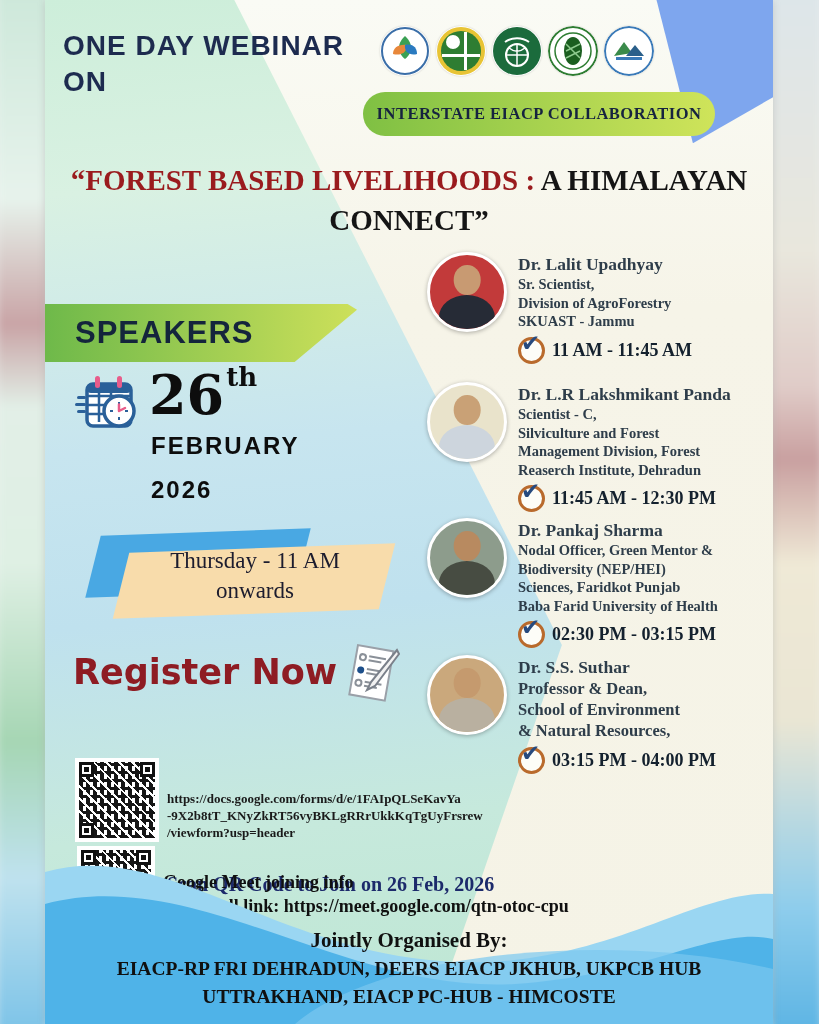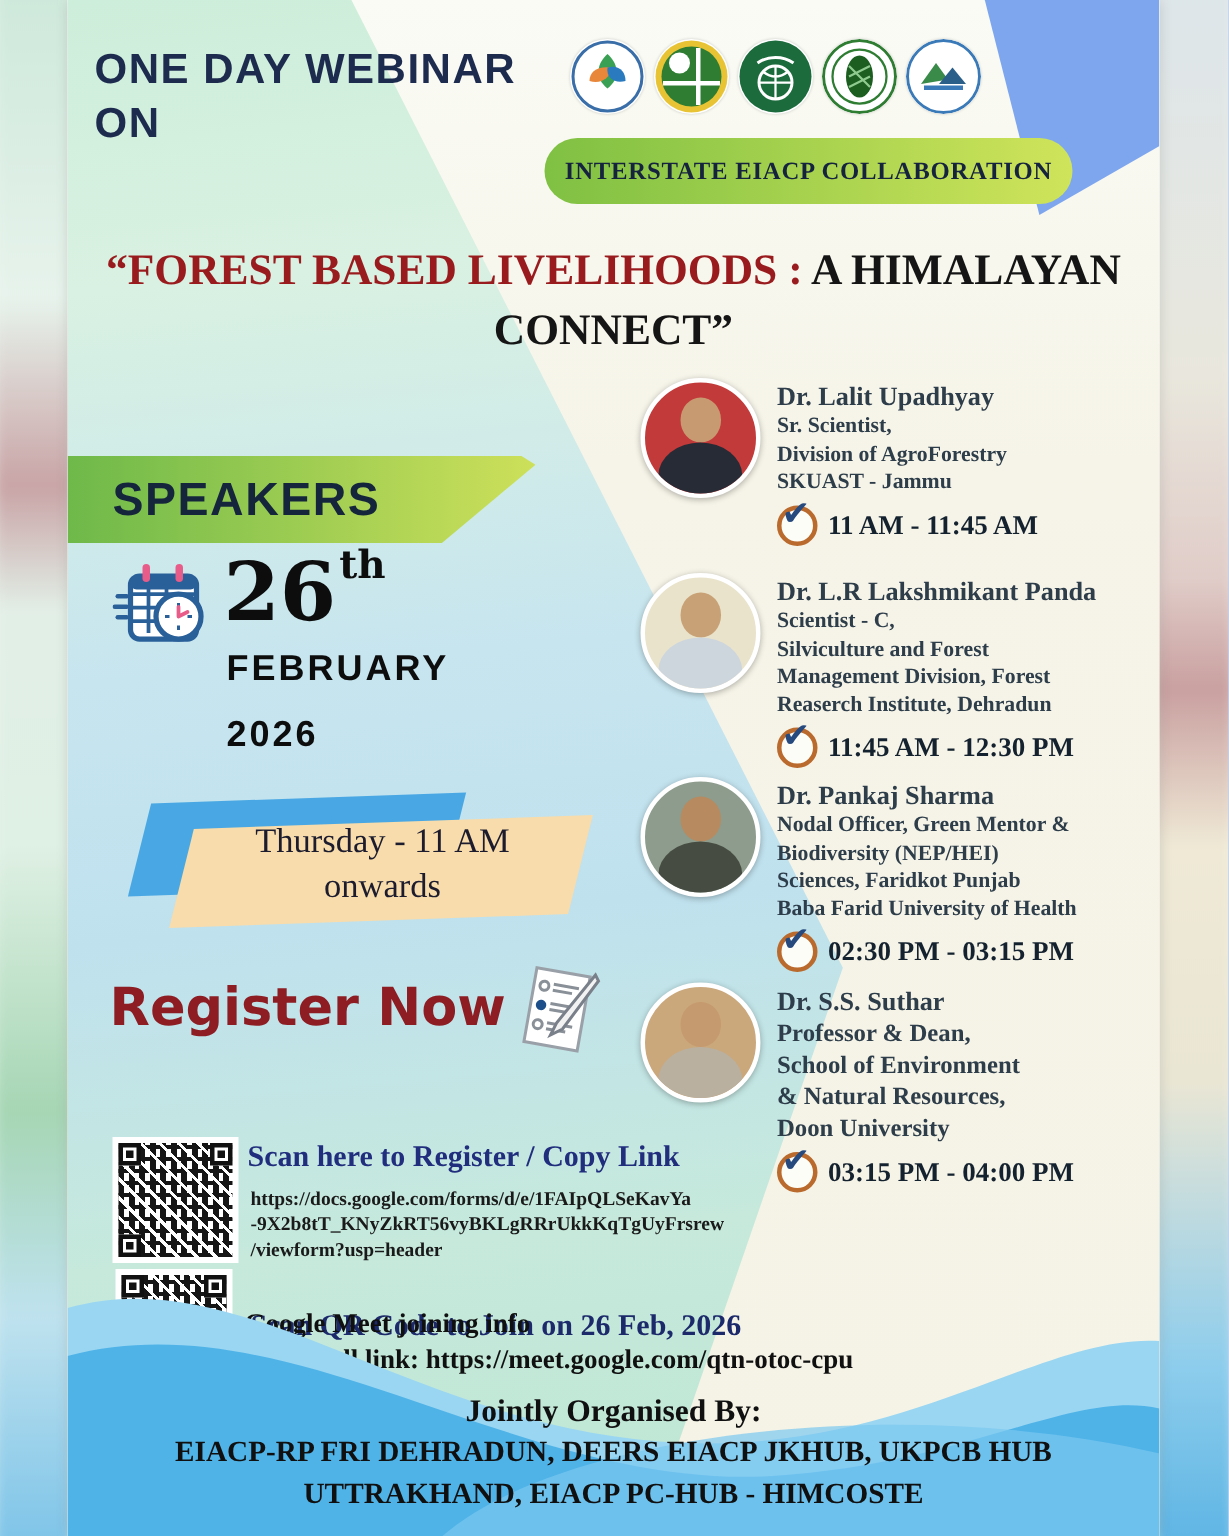--- a/index.html
+++ b/index.html
@@ -199,21 +199,20 @@
         <path d="M60 8 L34 40 l-4 8 l8 -4 L62 12 Z" fill="#f2f2f2" stroke="#7a808a" stroke-width="2"></path>
       </svg>
     </div>
 
     <div class="qr qr1">
       <span class="px"></span>
       <span class="f fa"></span>
         <span class="f fb"></span>
         <span class="f fc"></span>
     </div>
-    <div class="scan1-title">Scan here to Register / Copy Link</div>
     <div class="scan1-url">
       <span>https://docs.google.com/forms/d/e/1FAIpQLSeKavYa</span><br>
       <span>-9X2b8tT_KNyZkRT56vyBKLgRRrUkkKqTgUyFrsrew</span><br>
       <span>/viewform?usp=header</span>
     </div>
 
     <div class="qr qr2">
       <span class="px"></span>
       <span class="f fa"></span>
         <span class="f fb"></span>
@@ -267,21 +266,20 @@
       </div>
     </div>
 
     <div class="speaker s4">
       <div class="avatar av4"></div>
       <div class="sp-text">
         <div class="sp-name">Dr. S.S. Suthar</div>
         <div class="sp-line">Professor &amp; Dean,</div>
         <div class="sp-line">School of Environment</div>
         <div class="sp-line">&amp; Natural Resources,</div>
-        <div class="sp-line">Doon University</div>
         <div class="sp-time">
           <span class="tico"></span>
           <span>03:15 PM - 04:00 PM</span>
         </div>
       </div>
     </div>
 
     <svg class="wave" viewBox="0 0 728 190" preserveAspectRatio="none">
       <path d="M0,38 C120,4 230,120 410,128 C560,134 650,55 728,60 L728,190 L0,190 Z" fill="#9ad6f2"></path>
       <path d="M0,70 C150,30 300,160 470,150 C600,142 670,92 728,105 L728,190 L0,190 Z" fill="#4fb3e8"></path>

